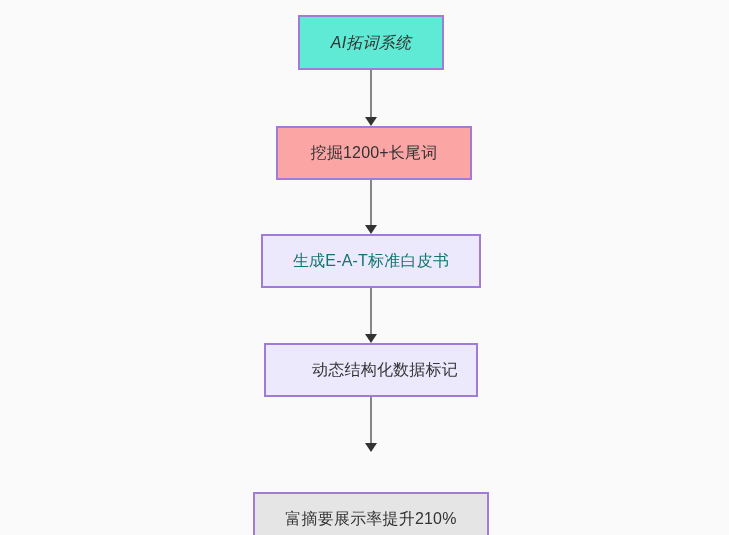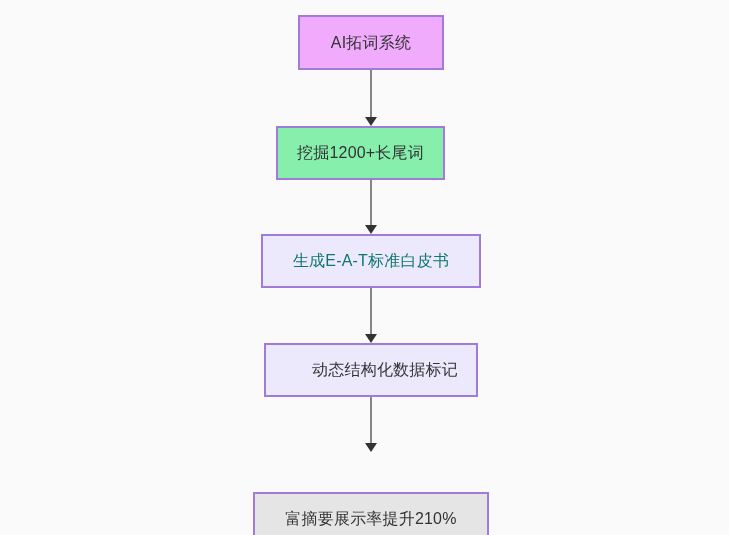--- a/index.html
+++ b/index.html
@@ -54,30 +54,30 @@
     border-left: 6px solid transparent;
     border-right: 6px solid transparent;
     border-top: 9px solid #333333;
   }
 </style>
 </head>
 <body style="background: rgb(250, 250, 250);">
 
 <div id="flowchart">
 
-  <div class="node" id="node-n1" style="left: 298px; top: 15px; width: 146px; height: 55px; background: #f0abfc; border-color: rgb(160, 124, 216); color: rgb(51, 51, 51);">
+  <div class="node" id="node-n1" style="left: 298px; top: 15px; width: 146px; height: 55px; background: #5eead4; border-color: rgb(160, 124, 216); color: rgb(51, 51, 51); font-style: italic;">
     <span>AI拓词系统</span>
   </div>
 
   <div class="edge" id="edge-e1" style="left: 365px; top: 70px; height: 56px;">
     <div class="stem" style="height: 48px; background: rgb(133, 133, 133);"></div>
     <div class="head" style="top: 47px; border-top-color: rgb(51, 51, 51);"></div>
   </div>
 
-  <div class="node" id="node-n2" style="left: 276px; top: 126px; width: 169px; height: 54px; background: #86efac; border-color: rgb(160, 124, 216); color: rgb(51, 51, 51);">
+  <div class="node" id="node-n2" style="left: 276px; top: 126px; width: 196px; height: 54px; background: #fca5a5; border-color: rgb(160, 124, 216); color: rgb(51, 51, 51);">
     <span>挖掘1200+长尾词</span>
   </div>
 
   <div class="edge" id="edge-e2" style="left: 365px; top: 180px; height: 54px;">
     <div class="stem" style="height: 46px; background: rgb(133, 133, 133);"></div>
     <div class="head" style="top: 45px; border-top-color: rgb(51, 51, 51);"></div>
   </div>
 
   <div class="node" id="node-n3" style="left: 261px; top: 234px; width: 220px; height: 54px; background: rgb(236, 233, 252); border-color: rgb(160, 124, 216); color: #0f766e;">
     <span>生成E-A-T标准白皮书</span>

